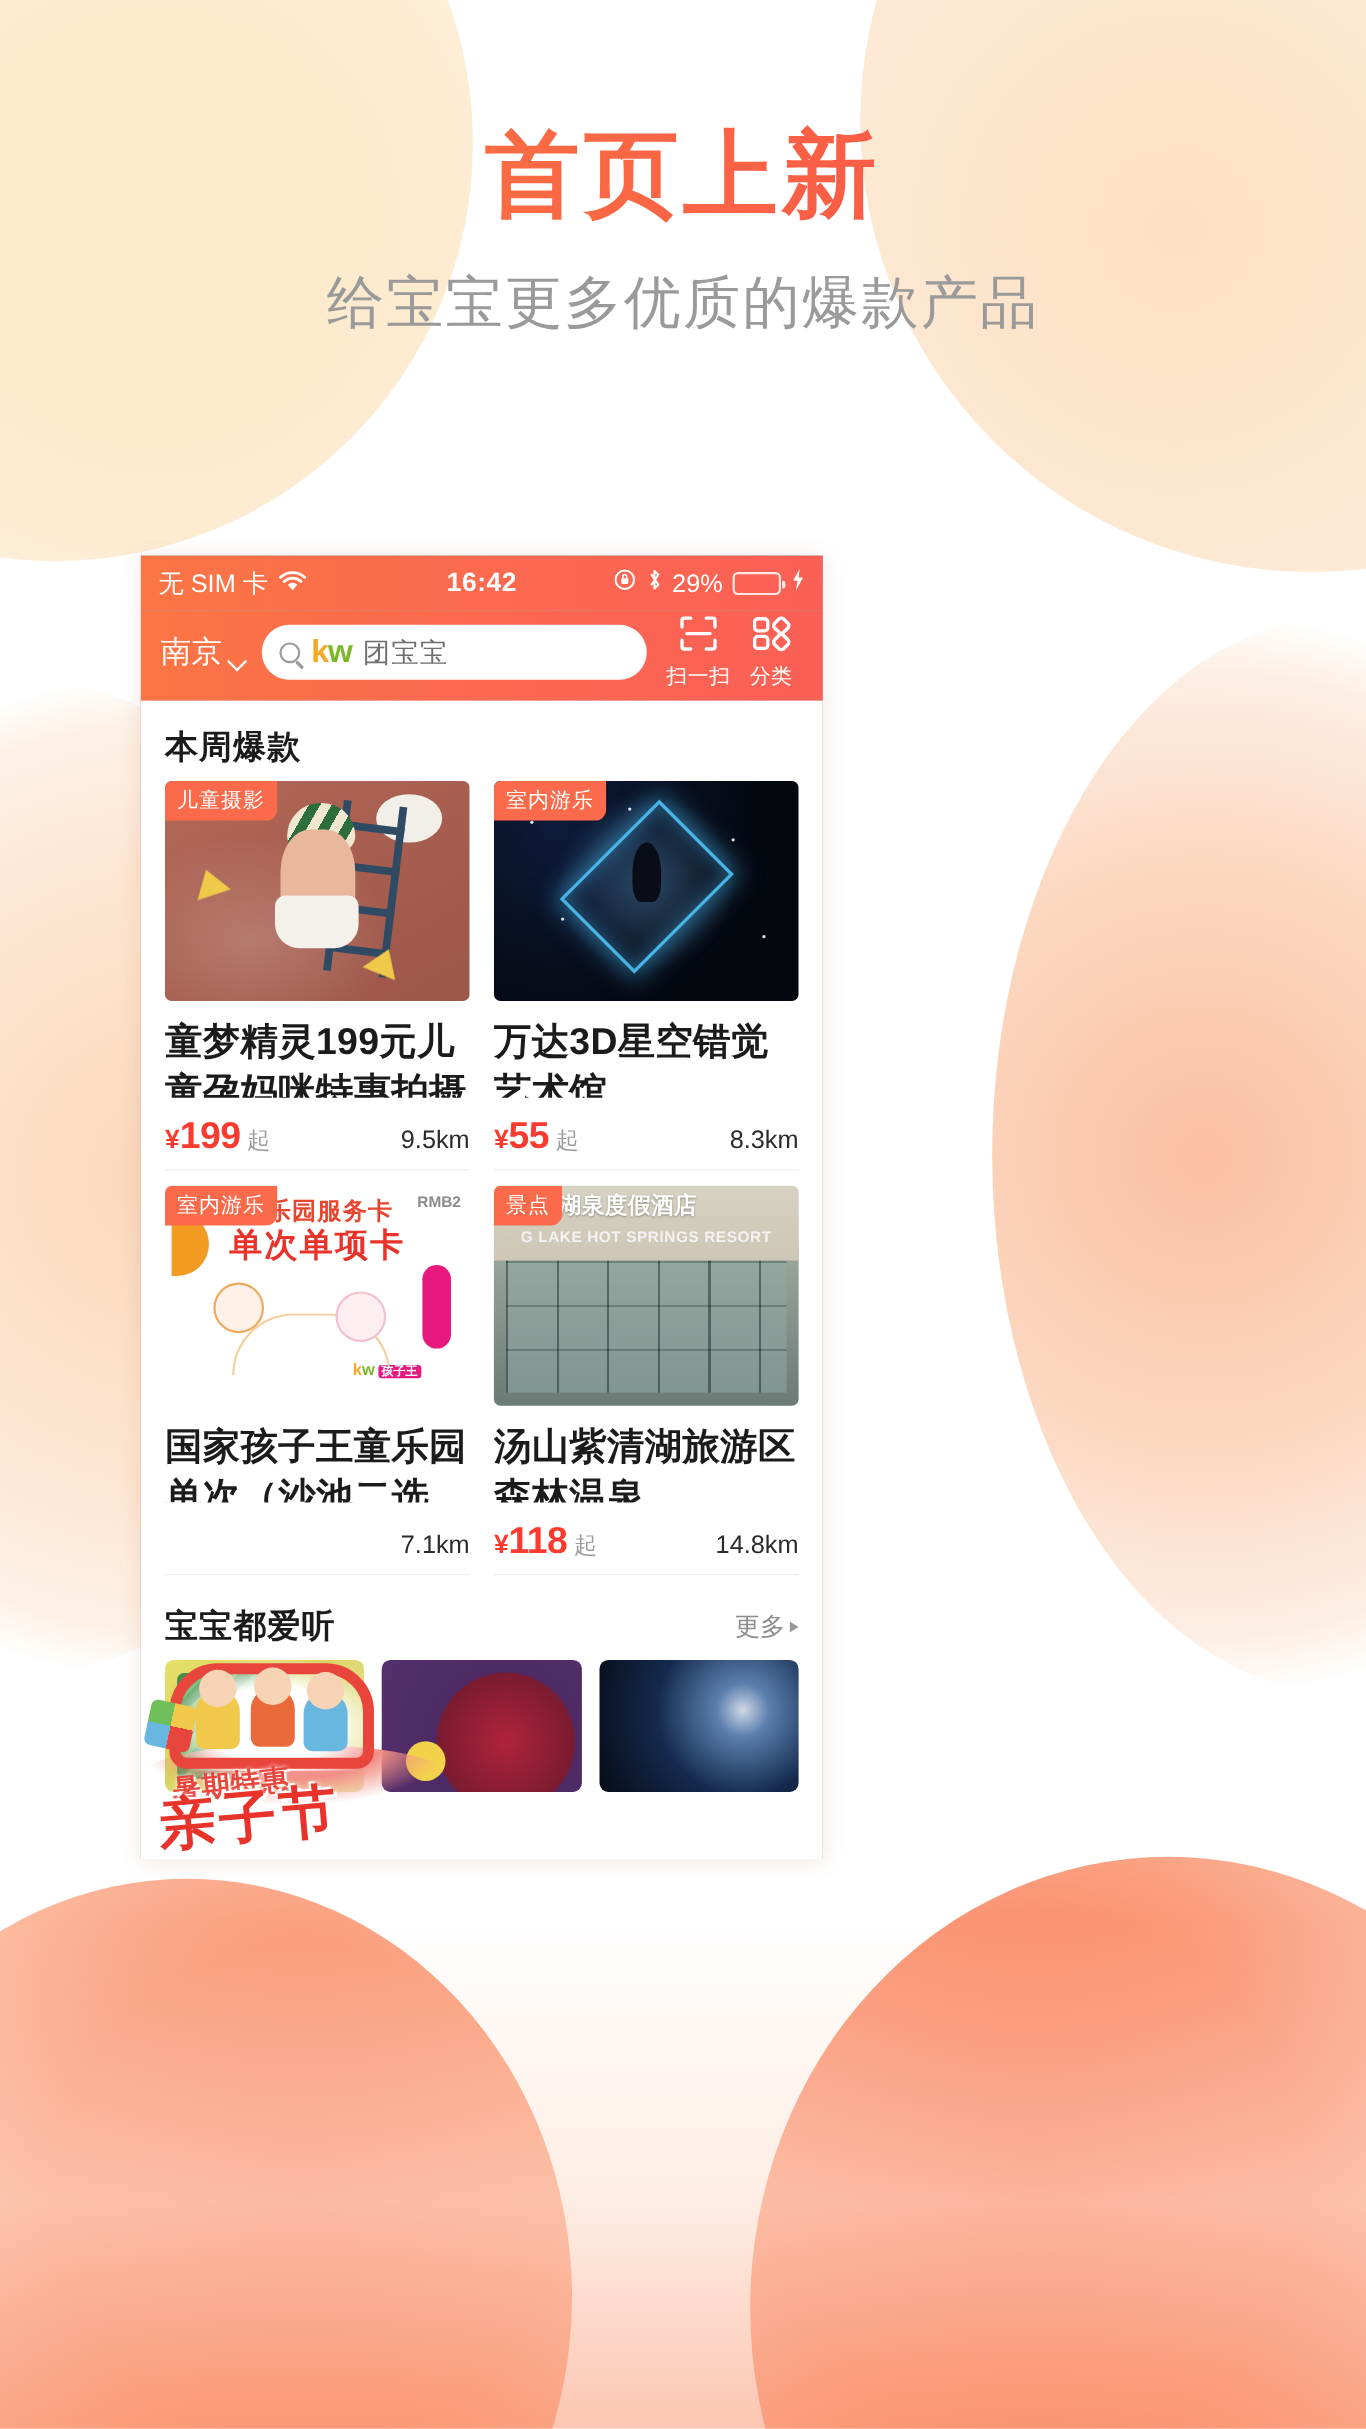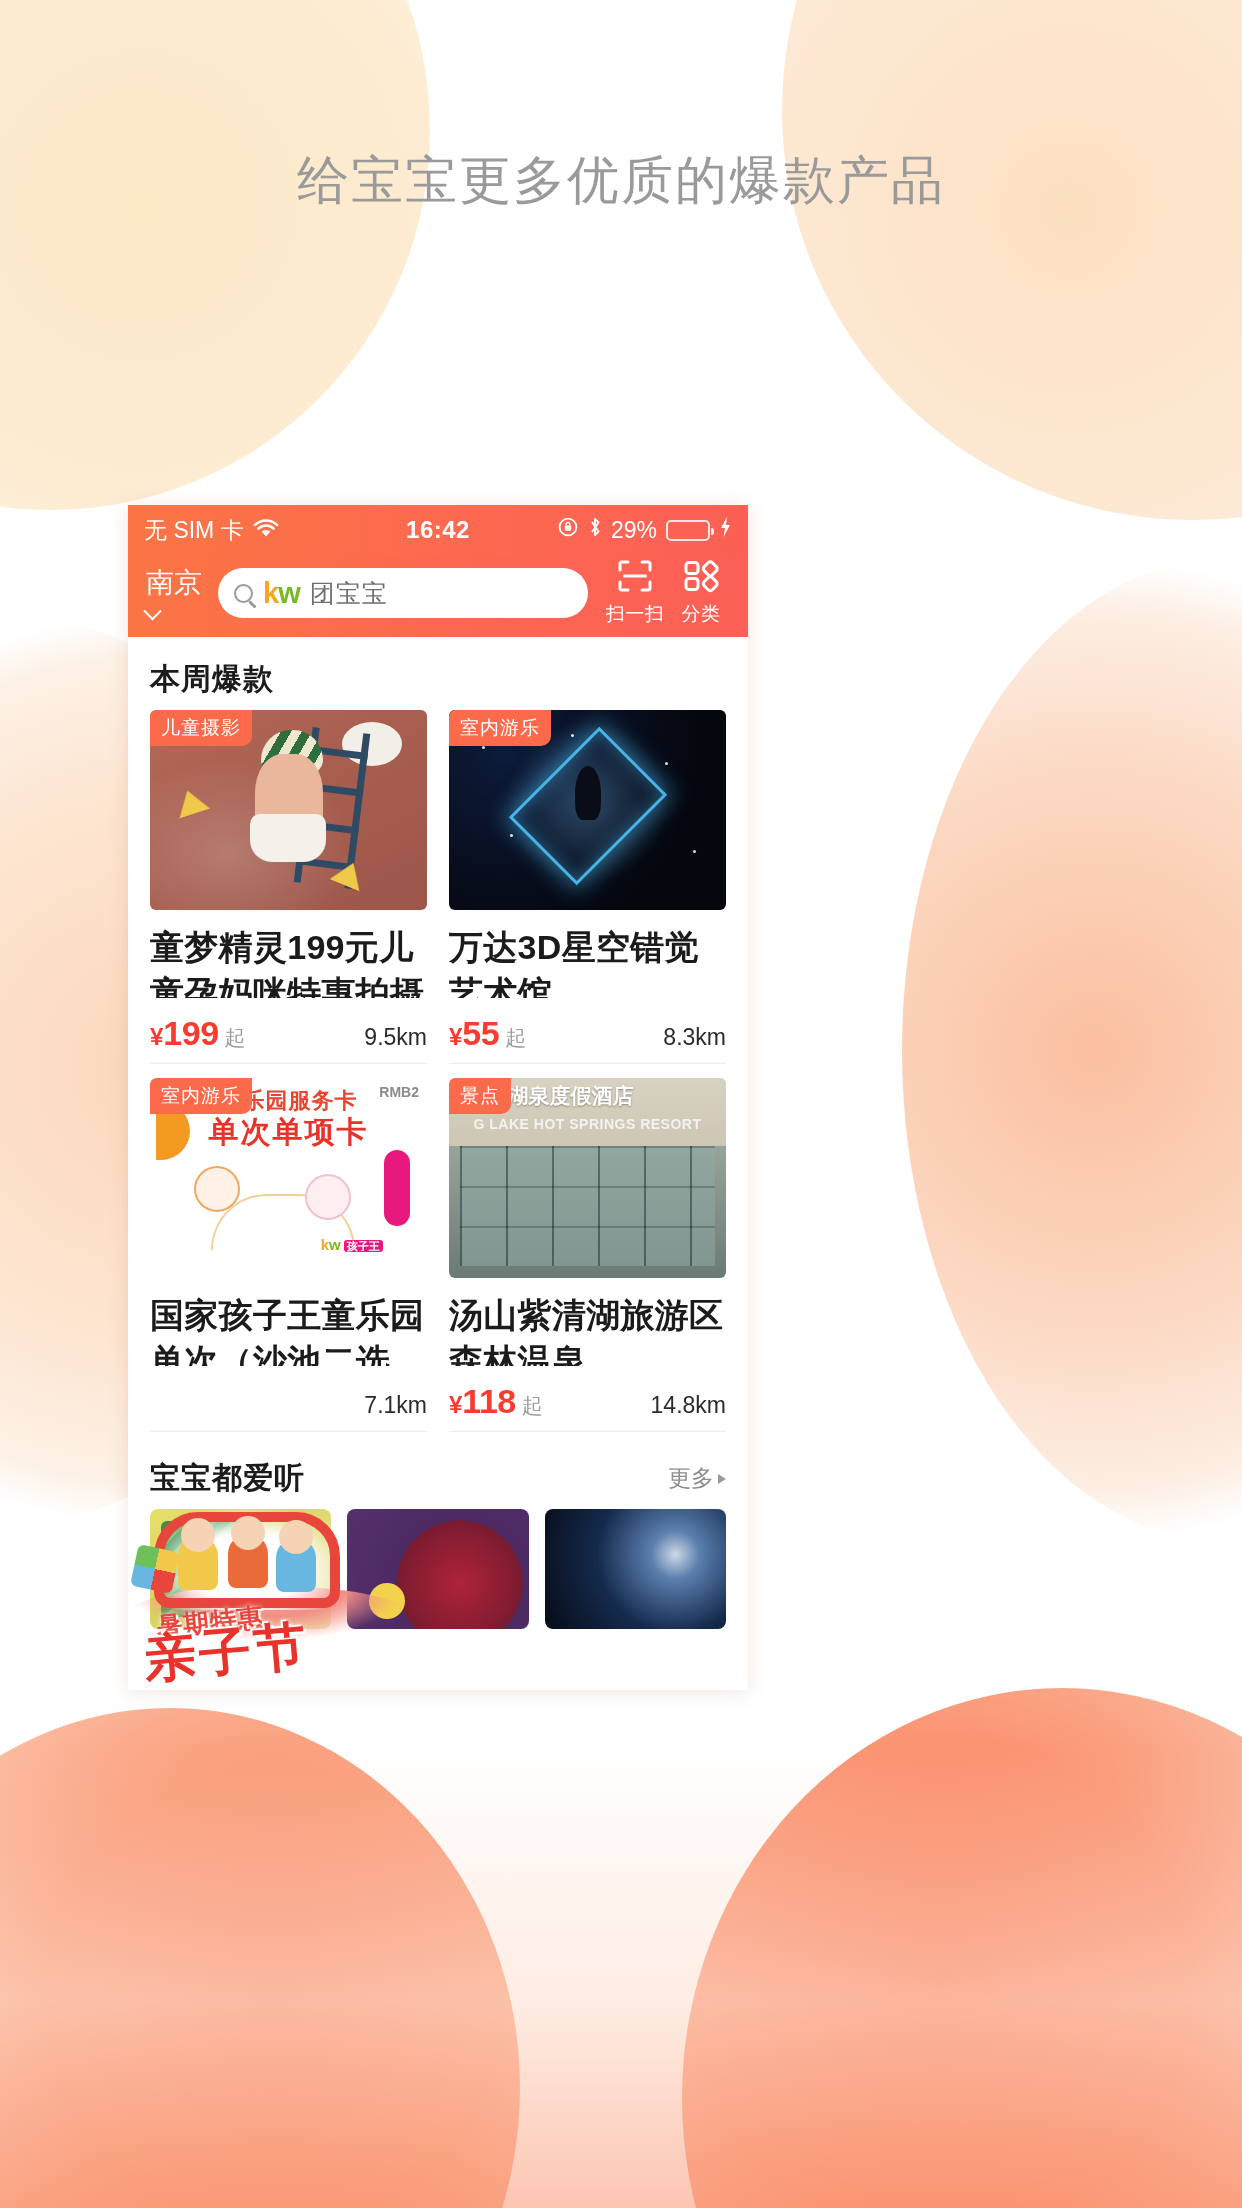--- a/index.html
+++ b/index.html
@@ -116,24 +116,23 @@
   .battery-fill { height: 100%; background: #4cd964; border-radius: 2px; }
 
   
   #navbar {
     height: 82px;
     background: linear-gradient(to right, #fb7544 0%, #fc6850 52%, #fb5f56 100%);
     display: flex; align-items: center;
     padding: 0 14px 6px 18px;
   }
   #city-selector {
-    display: flex; align-items: flex-start; gap: 7px;
+    display: flex; align-items: flex-end; gap: 7px;
     color: #ffffff; font-size: 28px; white-space: nowrap;
     padding-right: 6px;
-    flex-direction: column;
   }
   .chev {
     width: 13px; height: 13px;
     border-right: 2.5px solid #fff; border-bottom: 2.5px solid #fff;
     transform: rotate(45deg) translate(-3px,-3px);
   }
   #search-box {
     flex: 1;
     height: 50px;
     background: #ffffff;
@@ -409,20 +408,21 @@
   <div class="blob blob-tl"></div>
   <div class="blob blob-tr"></div>
   <div class="blob blob-ml"></div>
   <div class="blob blob-mr"></div>
   <div class="corner-bl"></div>
   <div class="corner-br"></div>
   <div class="bottom-wash"></div>
 </div>
 
 <div id="promo-text">
+  <div id="promo-title">首页上新</div>
   <div id="promo-sub">给宝宝更多优质的爆款产品</div>
 </div>
 
 <div id="phone">
 
   <div id="statusbar">
     <div id="sb-left">
       <span>无 SIM 卡</span>
       <span class="wifi-icon">
         <svg width="26" height="19" viewBox="0 0 26 19">

